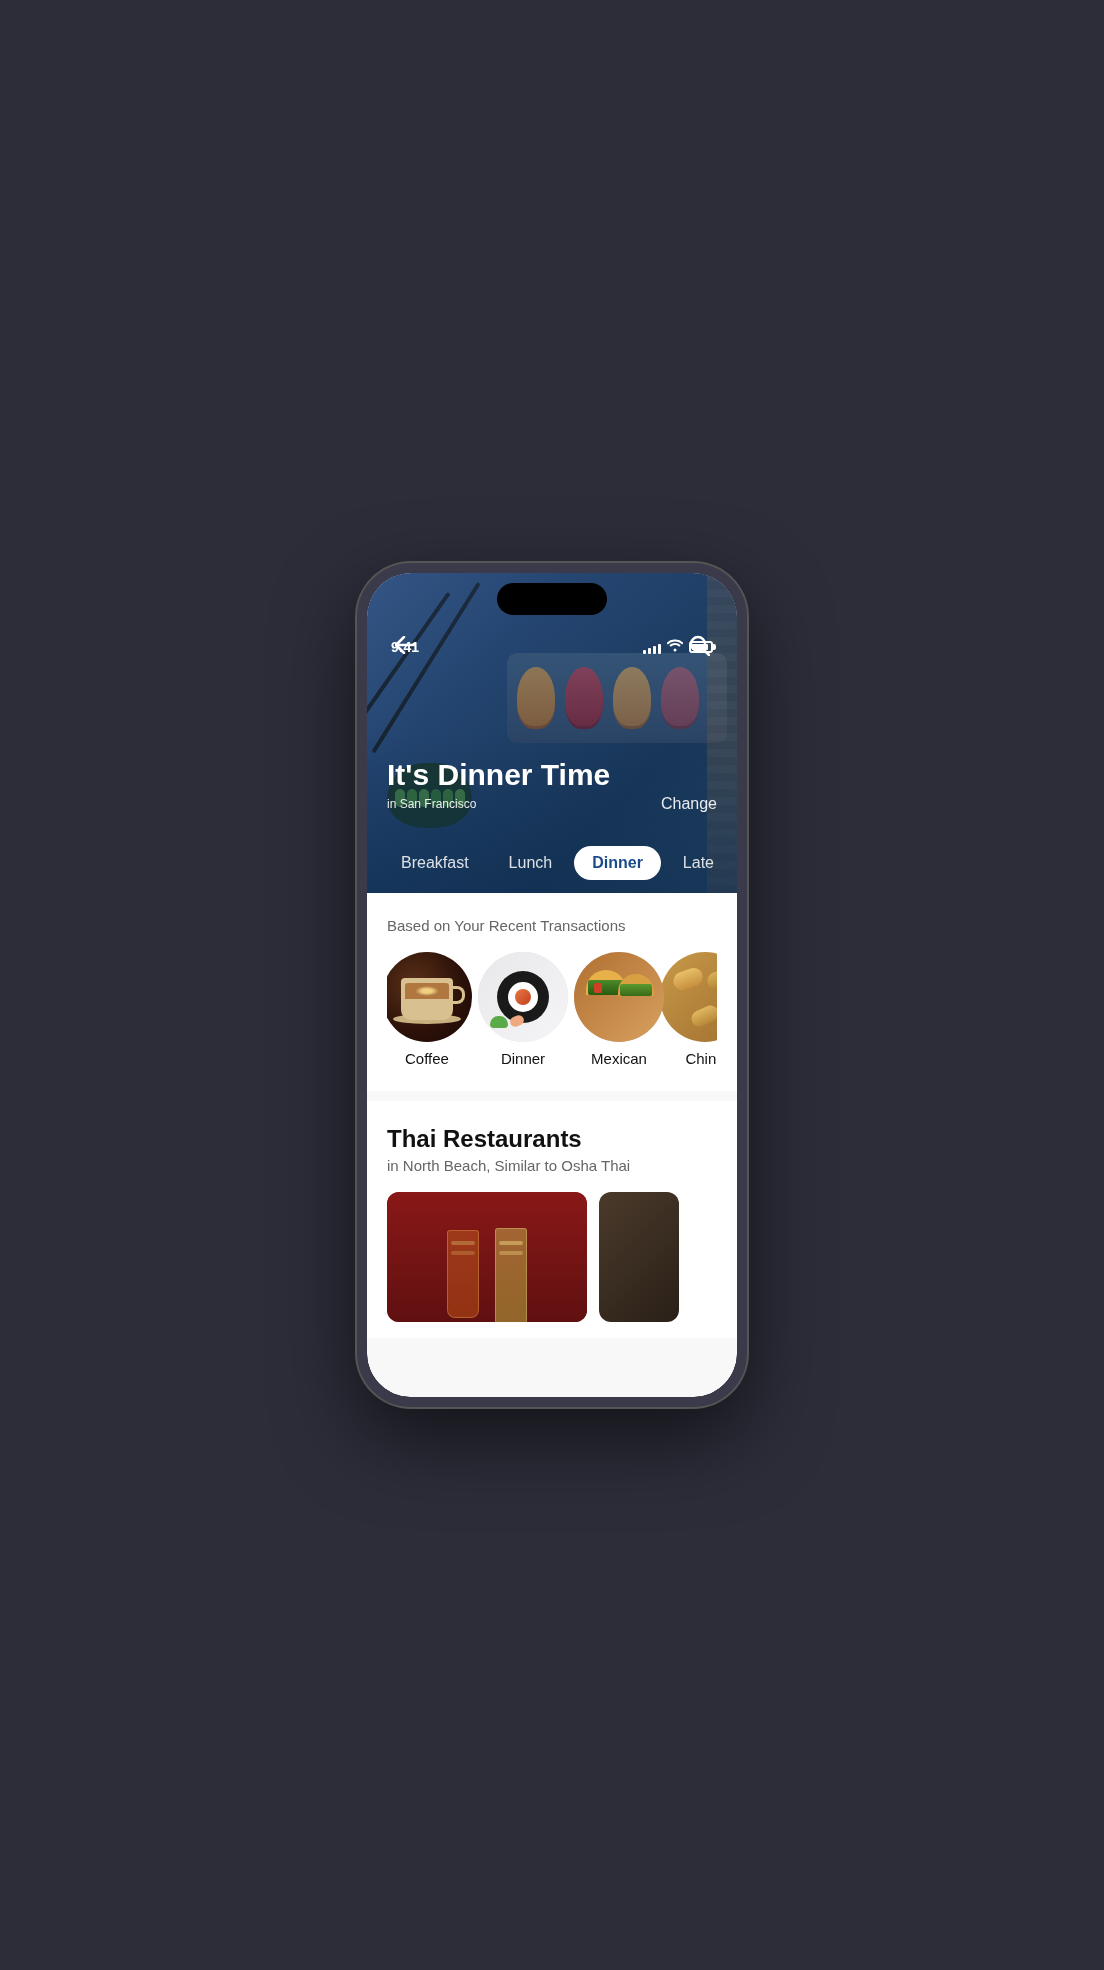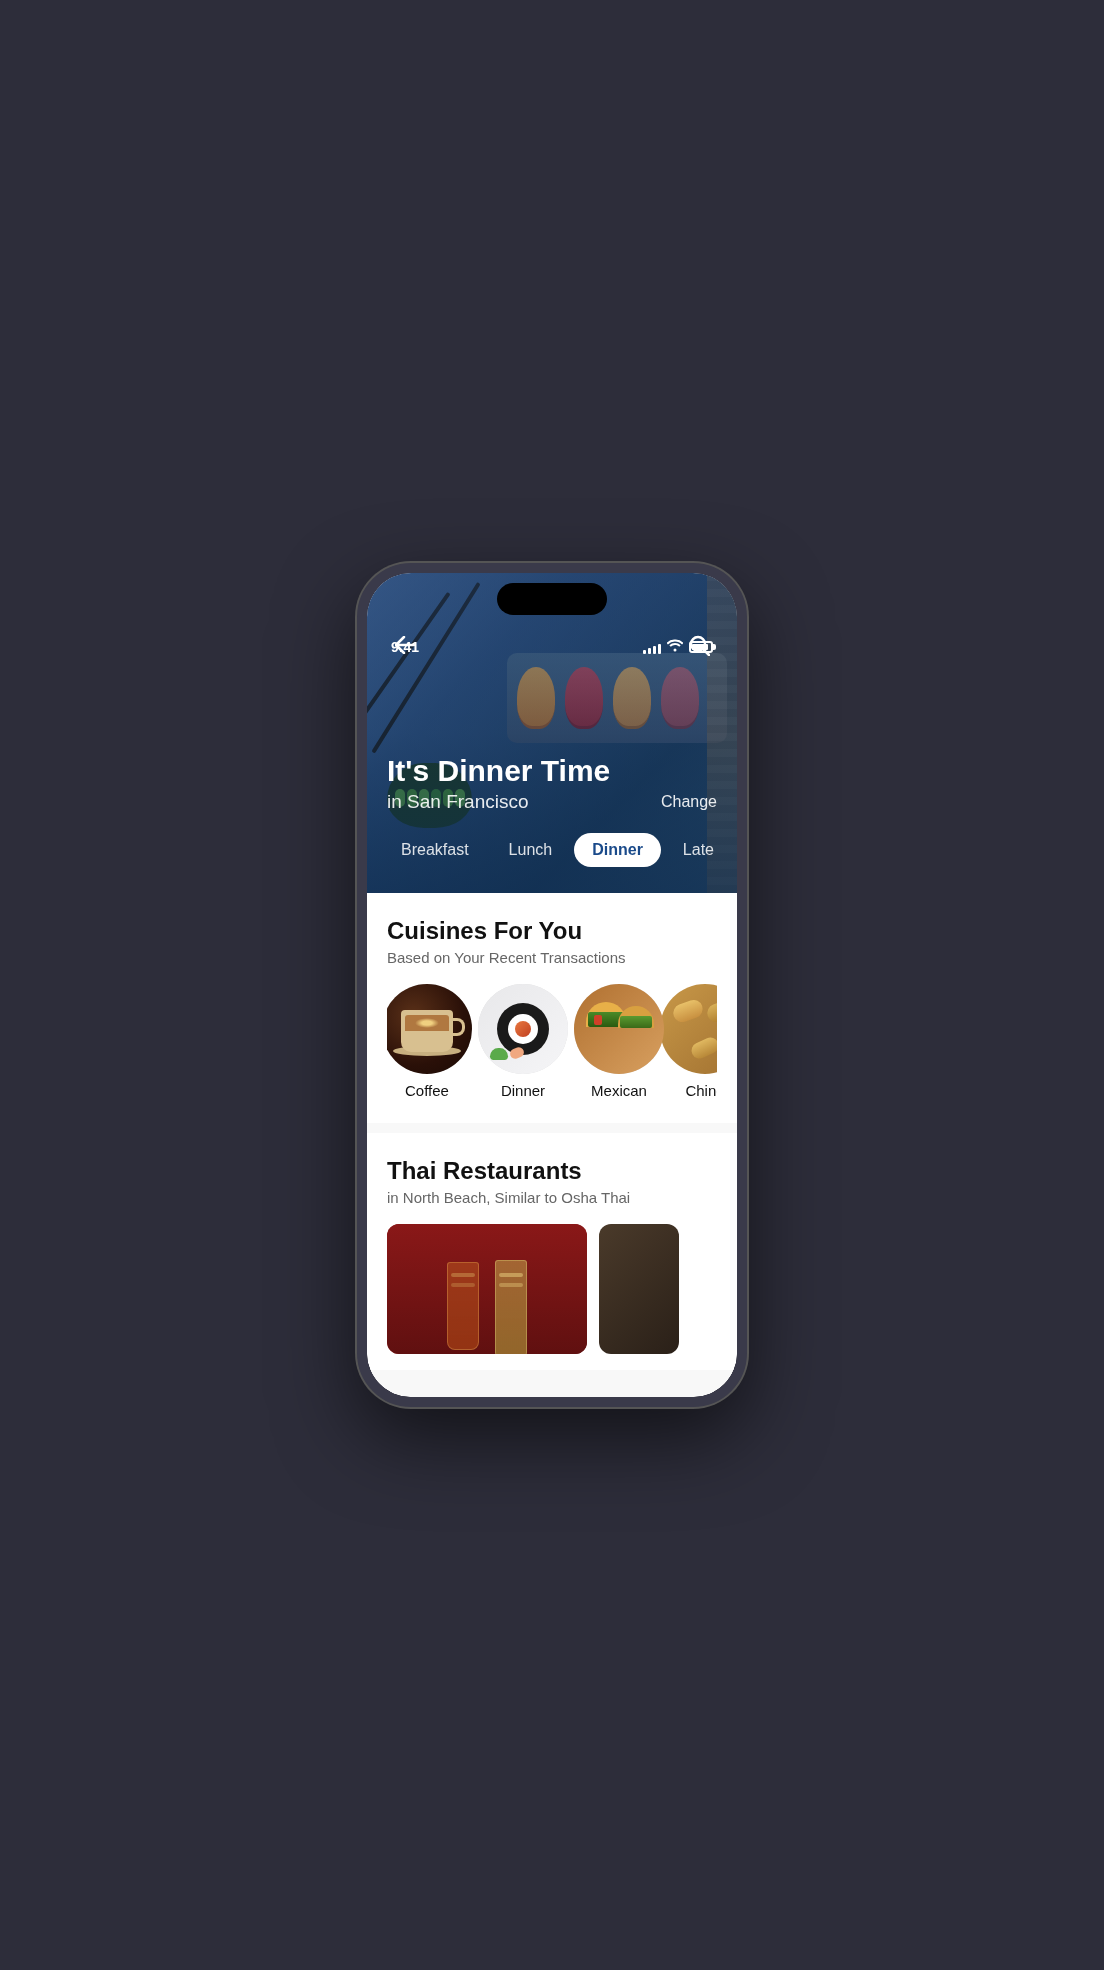--- a/index.html
+++ b/index.html
@@ -234,38 +234,38 @@
     }
 
     .hero-location-row {
       display: flex;
       align-items: center;
       justify-content: space-between;
     }
 
     .hero-location {
       color: rgba(255,255,255,0.9);
-      font-size: 19px;
+      font-size: 12px;
     }
 
     .change-btn {
       color: rgba(255,255,255,0.9);
       font-size: 16px;
       cursor: pointer;
     }
 
     
     .meal-tabs {
       position: absolute;
       bottom: 0;
       left: 0;
       right: 16px;
       height: 60px;
       display: flex;
-      align-items: flex-start;
+      align-items: center;
       padding: 0 16px;
       gap: 4px;
       z-index: 50;
     }
 
     .meal-tab {
       padding: 8px 18px;
       border-radius: 20px;
       color: rgba(255,255,255,0.85);
       font-size: 16px;
@@ -515,21 +515,20 @@
         </div>
         <div class="meal-tab">
           <span>Late</span>
         </div>
       </div>
     </div>
 
     <div class="content">
 
       <div class="section">
-        <div class="section-title">Cuisines For You</div>
         <div class="section-subtitle">Based on Your Recent Transactions</div>
 
         <div class="cuisine-row">
 
           <div class="cuisine-item">
             <div class="cuisine-circle">
               <div style="width:100%;height:100%;background:radial-gradient(circle at 35% 35%, #5a3018 0%, #2a1008 60%, #1a0a04 100%);display:flex;align-items:center;justify-content:center;flex-direction:column;position:relative;">
 
                 <div style="width:68px;height:10px;background:#c8b080;border-radius:50%;position:absolute;bottom:18px;"></div>
 

